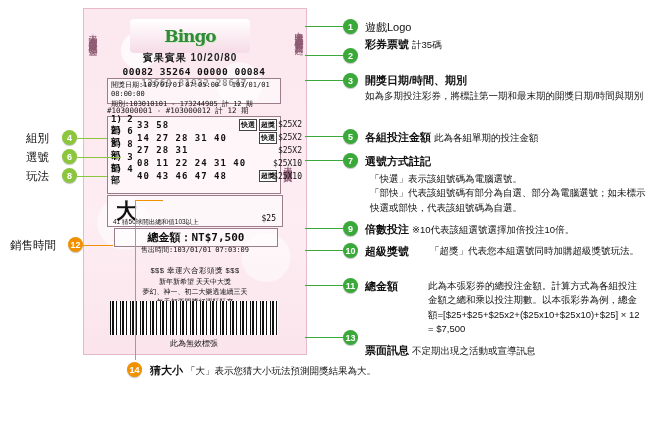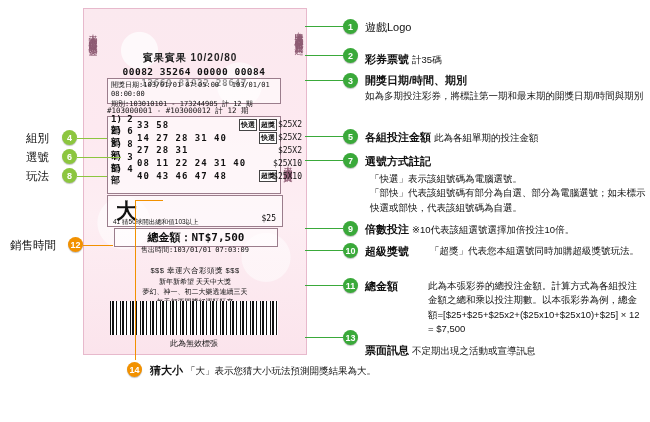--- a/index.html
+++ b/index.html
@@ -132,20 +132,23 @@
   .leftlbl{position:absolute;font-size:11.5px;color:#111;white-space:nowrap;}
 </style>
 </head>
 <body>
 
 <div class="ticket">
   <div class="side-text side-left">未滿十八歲不得購買或兌領獎金</div>
   <div class="side-text side-right">中獎獎應憑本聯兌領並應於次日起</div>
   <div class="side-text side-right2">未滿十八歲不得購買</div>
 
+  <div class="logo">
+    <span class="logo-txt">Bingo</span>
+  </div>
   <div class="logo-sub">賓果賓果 10/20/80</div>
 
   <div class="barcode-num">00082 35264 00000 00084 13669 81932 28647</div>
 
   <div class="panel dates">
     <div>開獎日期:103/01/01 07:05:00 - 103/01/01 08:00:00</div>
     <div>期別:103010101 - 173244985  計 12 期</div>
   </div>
   <div class="serial">#103000001 - #103000012 計 12 期</div>
 
@@ -205,21 +208,21 @@
   <div class="barcode"></div>
   <div class="invalid">此為無效標張</div>
 </div>
 
 <div class="line" style="left:305px;top:26px;width:38px;"></div>
 <div class="badge" style="left:343px;top:19px;">1</div>
 <div class="lbl" style="left:365px;top:20px;">遊戲Logo</div>
 
 <div class="line" style="left:305px;top:55px;width:38px;"></div>
 <div class="badge" style="left:343px;top:48px;">2</div>
-<div class="lbl" style="left:365px;top:52px;text-align:right;"><b>彩券票號</b> <span class="note">計35碼</span></div>
+<div class="lbl" style="left:365px;top:37px;text-align:right;"><b>彩券票號</b> <span class="note">計35碼</span></div>
 
 <div class="line" style="left:305px;top:80px;width:38px;"></div>
 <div class="badge" style="left:343px;top:73px;">3</div>
 <div class="lbl" style="left:365px;top:73px;"><b>開獎日期/時間、期別</b></div>
 <div class="desc" style="left:365px;top:89px;">如為多期投注彩券，將標註第一期和最末期的開獎日期/時間與期別</div>
 
 <div class="line" style="left:305px;top:136px;width:38px;"></div>
 <div class="badge" style="left:343px;top:129px;">5</div>
 <div class="lbl" style="left:365px;top:130px;"><b>各組投注金額</b> <span class="note">此為各組單期的投注金額</span></div>
 

